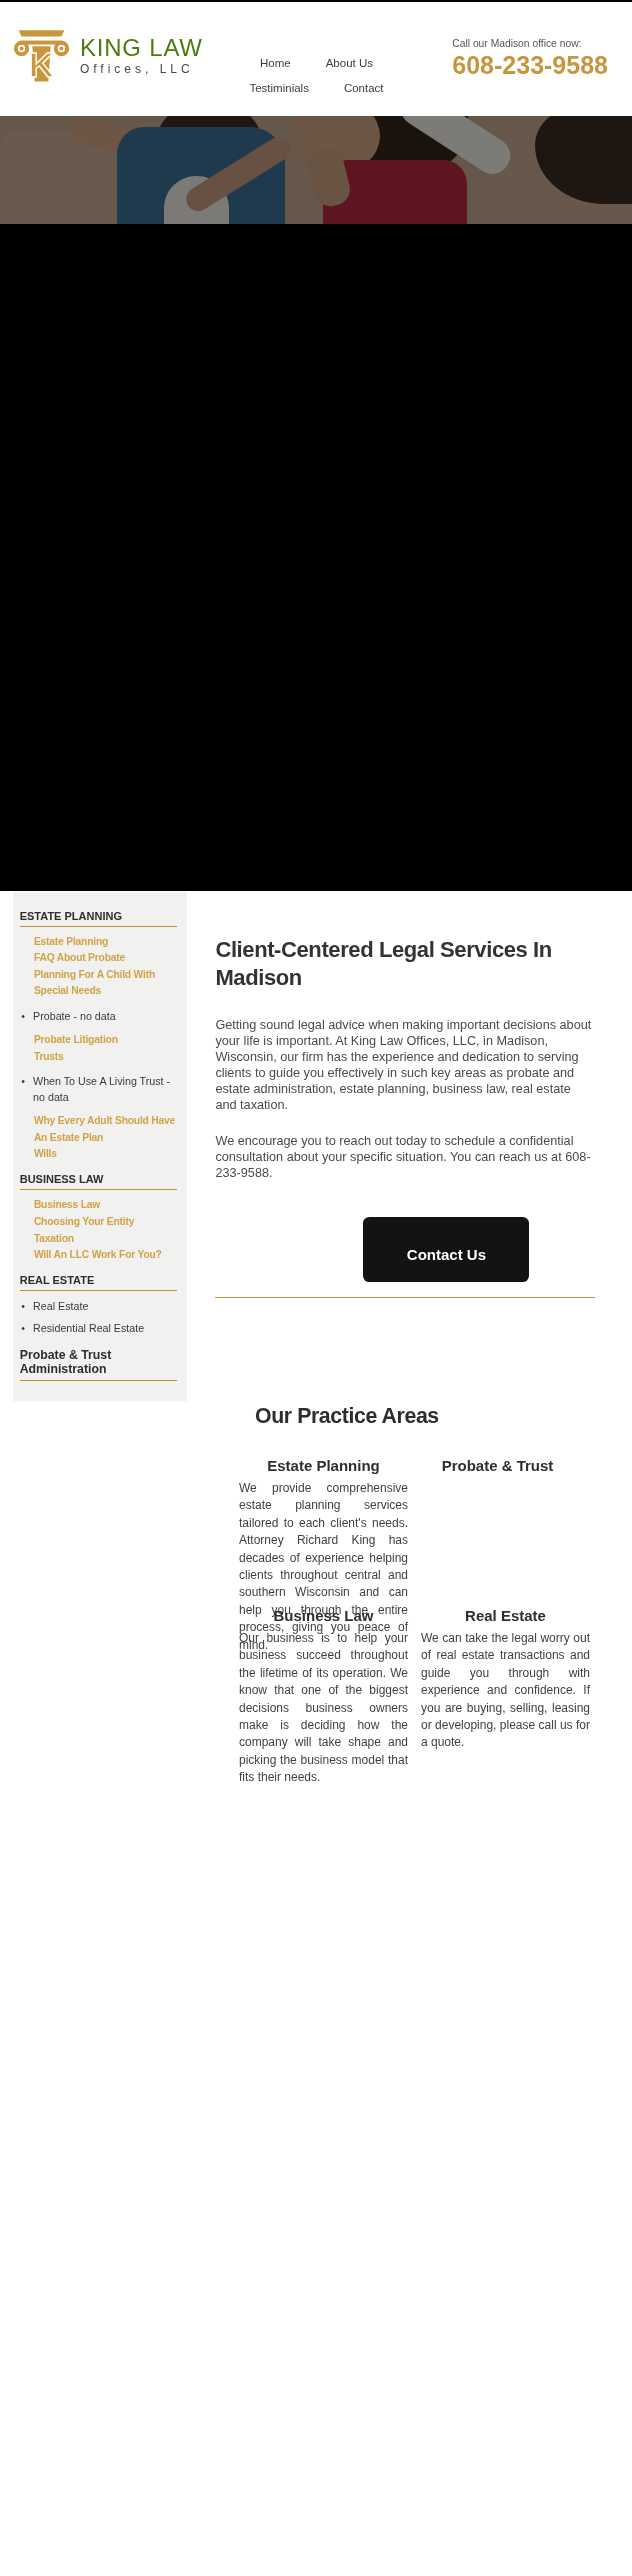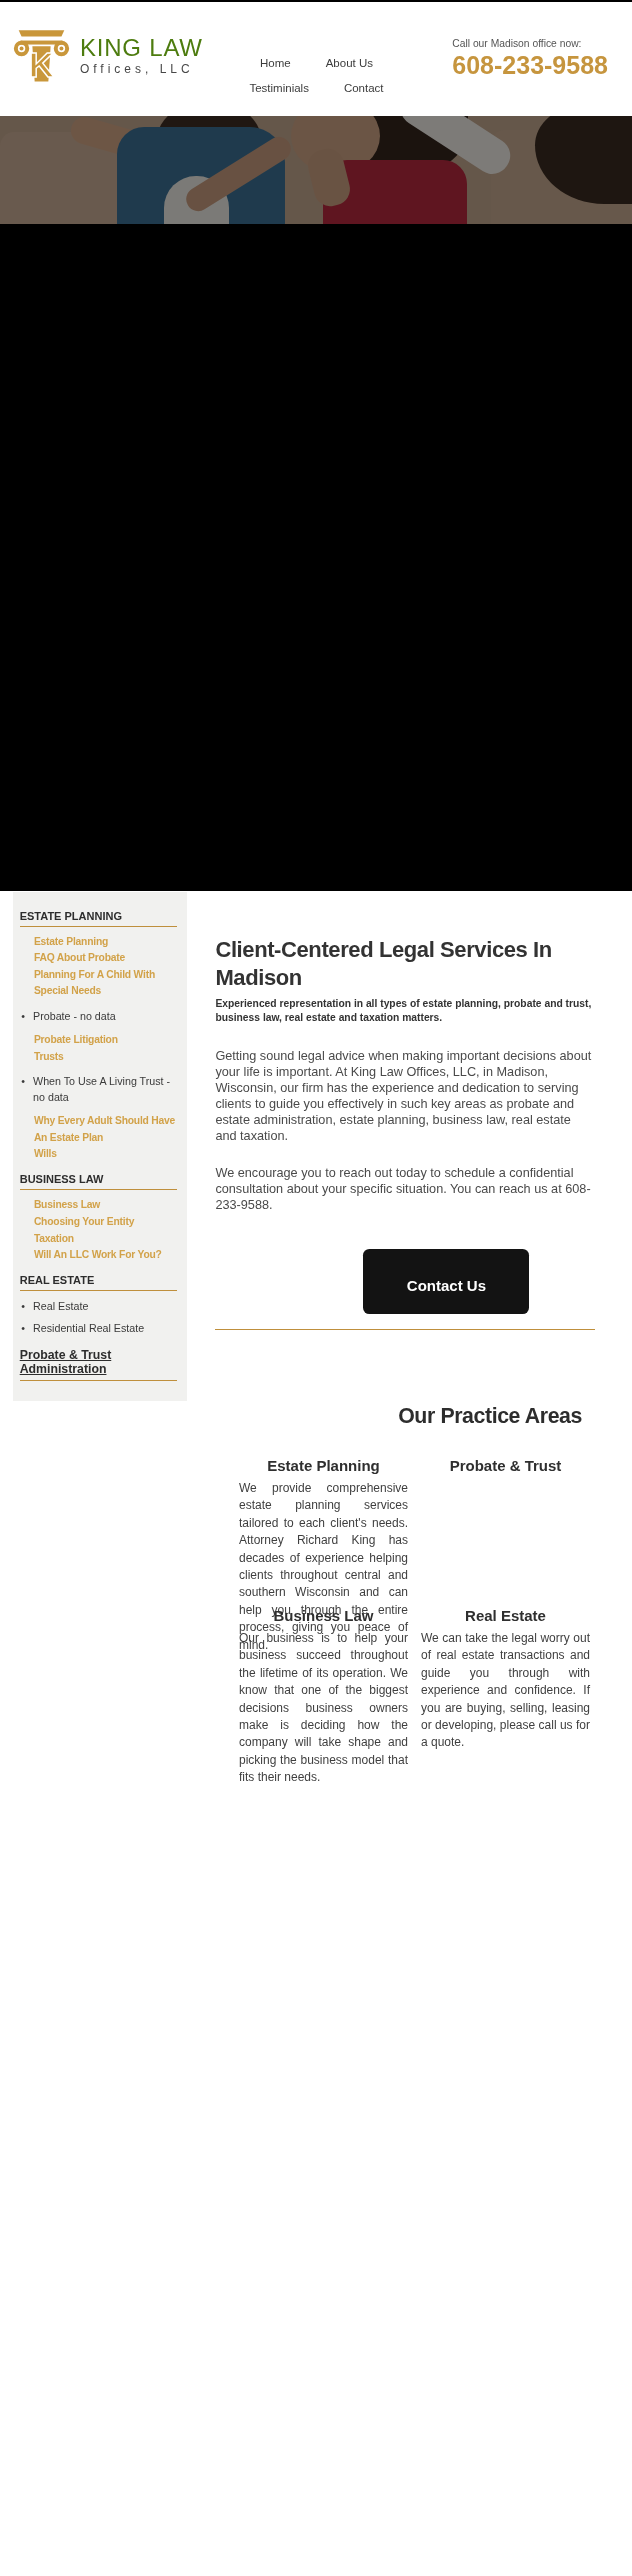--- a/index.html
+++ b/index.html
@@ -49,41 +49,41 @@
   .h-hair-right{right:-17.4px;top:-9.5px;width:115px;height:98px;background:#3a2b20;border-radius:40% 0 0 60%;}
   .h-overlay{left:0;top:0;width:100%;height:100%;background:rgba(0,0,0,0.47);}
   
   .black-block{height:667px;background:#000;}
   
   .content-row{display:flex;align-items:flex-start;height:466px;padding-left:13.4px;}
   aside{width:174px;background:var(--sidebar-bg);padding:17.4px 10.3px 12.7px 6.3px;margin-top:1.6px;min-height:460px;}
   .sb-heading{font-size:11px;font-weight:bold;color:var(--heading-text);
               border-bottom:0.8px solid var(--gold-line);padding-bottom:4px;margin:10.3px 0 7.1px;}
   aside .sb-heading:first-child{margin-top:0;}
-  .sb-heading-lg{font-size:12.3px;margin-top:12px;text-decoration:underline;}
+  .sb-heading-lg{font-size:12.3px;margin-top:12px;}
   .sb-link{display:block;color:var(--gold-link);font-weight:bold;font-size:10.3px;
            line-height:16.6px;padding-left:14.2px;text-decoration:none;cursor:pointer;letter-spacing:-0.2px;}
   .sb-bullet{display:flex;color:#3a3a3a;font-size:10.7px;line-height:16px;margin:6.3px 0;}
   .sb-bullet .dot{width:13.4px;flex:0 0 13.4px;padding-left:1.6px;}
   .sb-link + .sb-bullet,.sb-bullet + .sb-link{margin-top:8px;}
   
   .main-col{margin-left:28px;width:380px;padding-top:45px;}
   h1{margin:0;width:411px;font-size:22px;line-height:28.5px;letter-spacing:-0.4px;color:#333;}
   .sub{margin:4.7px 0 0;font-size:10.3px;line-height:13.4px;font-weight:bold;color:#333;}
   .body-p{margin:24px 0 0;font-size:12.7px;line-height:16px;color:var(--body-text);}
   .body-p + .body-p{margin-top:20.6px;}
   .contact-btn{display:block;margin:36px 0 0 148px;width:166px;height:65px;
                background:var(--button-bg);color:#fff;font-family:"Liberation Sans",sans-serif;
                font-size:15px;font-weight:bold;text-align:center;
                padding:9.5px 0 0;border:none;border-radius:6.3px;cursor:pointer;
                vertical-align:top;line-height:17.4px;align-items:flex-start;}
   .divider{margin:15px 0 0;border:none;border-top:0.8px solid var(--gold-line);width:100%;}
   
   .practice{position:relative;margin:47px 0 0 239px;width:351px;height:395px;}
-  .pa-title{margin:8px;text-align:right;font-size:21.3px;color:var(--heading-text);letter-spacing:-0.4px;}
+  .pa-title{margin:16px;text-align:left;font-size:21.3px;color:var(--heading-text);letter-spacing:-0.4px;}
   .pa-block{position:absolute;width:169px;}
   .pa-head{margin:0 0 6.3px;text-align:center;font-size:15px;font-weight:bold;color:#2f2f2f;}
   .pa-text{margin:0;font-size:12px;line-height:17.4px;text-align:justify;color:#3f3f3f;}
   .bottom-filler{height:775px;background:#fff;}
 </style>
 </head>
 <body>
 
 <div class="top-line"></div>
 
@@ -171,35 +171,34 @@
       </div>
       <div class="sb-bullet">
         <span class="dot">•</span>
         <span>Residential Real Estate</span>
       </div>
       <div class="sb-heading sb-heading-lg">Probate &amp; Trust Administration</div>
     </aside>
 
   <main class="main-col">
     <h1>Client-Centered Legal Services In Madison</h1>
-    <p class="sub">Experienced representation in all types of estate planning, probate and trust, business law, real estate and taxation matters.</p>
     <p class="body-p">Getting sound legal advice when making important decisions about your life is important. At King Law Offices, LLC, in Madison, Wisconsin, our firm has the experience and dedication to serving clients to guide you effectively in such key areas as probate and estate administration, estate planning, business law, real estate and taxation.</p>
     <p class="body-p">We encourage you to reach out today to schedule a confidential consultation about your specific situation. You can reach us at 608-233-9588.</p>
     <button class="contact-btn">Contact Us</button>
     <hr class="divider">
   </main>
 </div>
 
 <section class="practice" id="practice">
   <h2 class="pa-title">Our Practice Areas</h2>
 <div class="pa-block" style="left: 0px; top: 53px;">
       <h3 class="pa-head">Estate Planning</h3>
       <p class="pa-text">We provide comprehensive estate planning services tailored to each client's needs. Attorney Richard King has decades of experience helping clients throughout central and southern Wisconsin and can help you through the entire process, giving you peace of mind.</p>
     </div>
-    <div class="pa-block" style="left: 182px; top: 53px;">
+    <div class="pa-block" style="left: 174px; top: 53px;">
       <h3 class="pa-head">Probate &amp; Trust</h3>
     </div>
     <div class="pa-block" style="left: 0px; top: 203px;">
       <h3 class="pa-head">Business Law</h3>
       <p class="pa-text">Our business is to help your business succeed throughout the lifetime of its operation. We know that one of the biggest decisions business owners make is deciding how the company will take shape and picking the business model that fits their needs.</p>
     </div>
     <div class="pa-block" style="left: 182px; top: 203px;">
       <h3 class="pa-head">Real Estate</h3>
       <p class="pa-text">We can take the legal worry out of real estate transactions and guide you through with experience and confidence. If you are buying, selling, leasing or developing, please call us for a quote.</p>
     </div>

